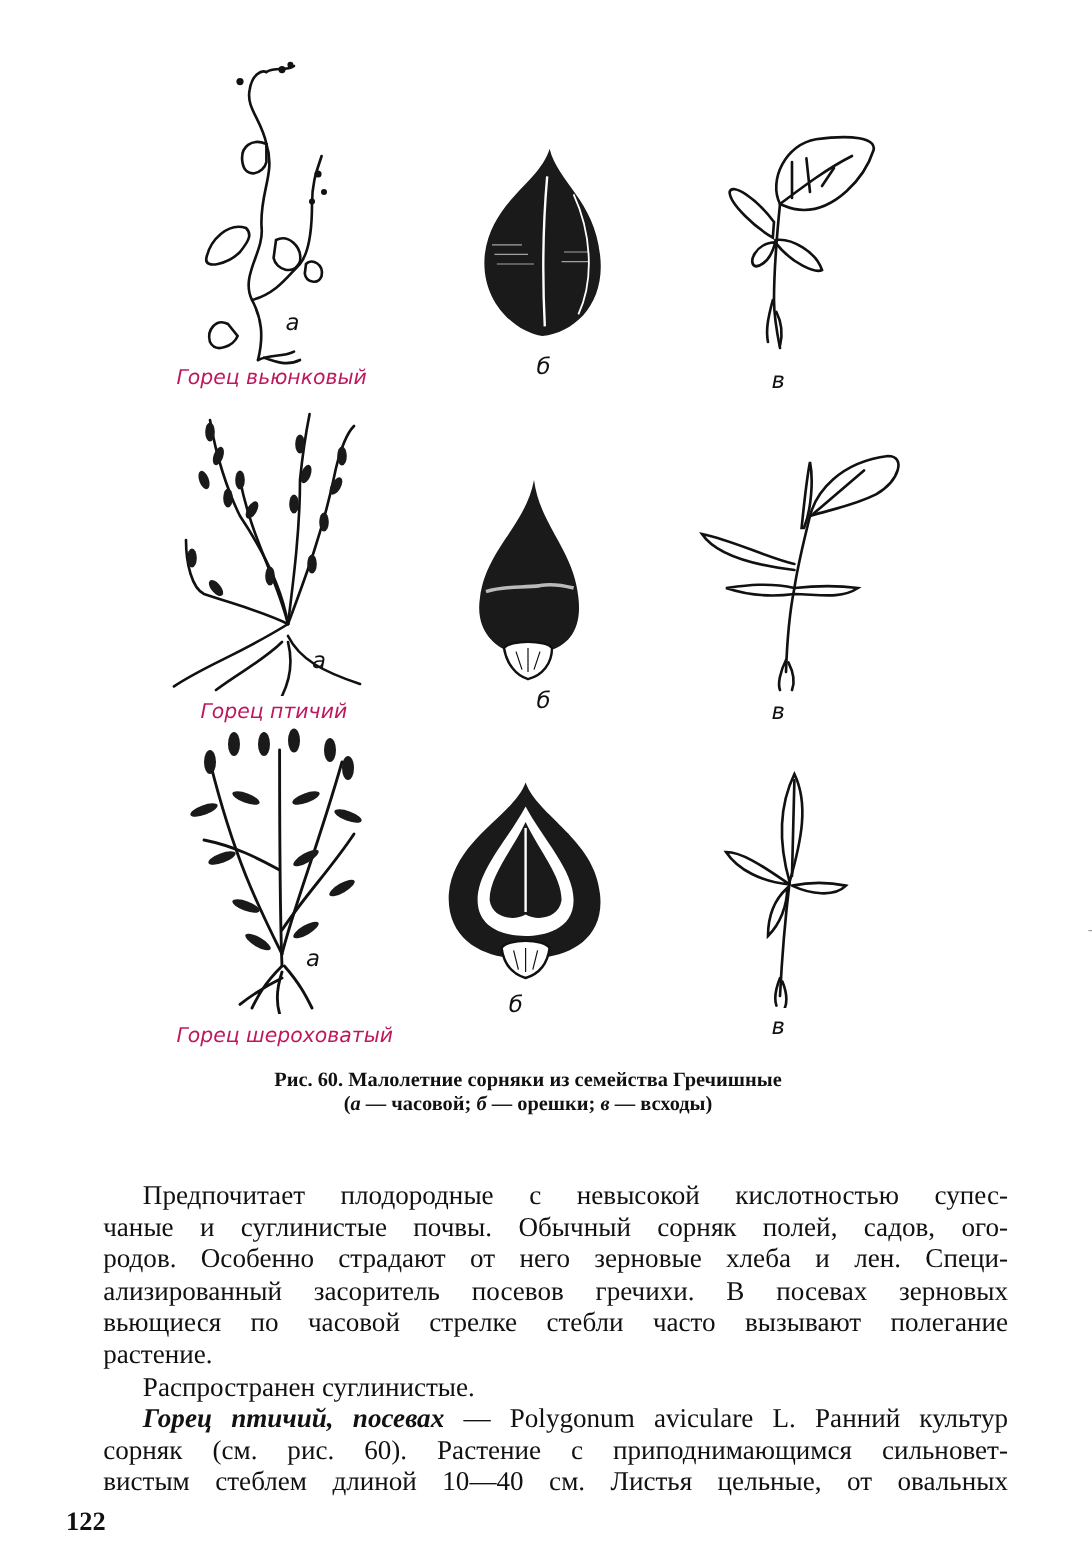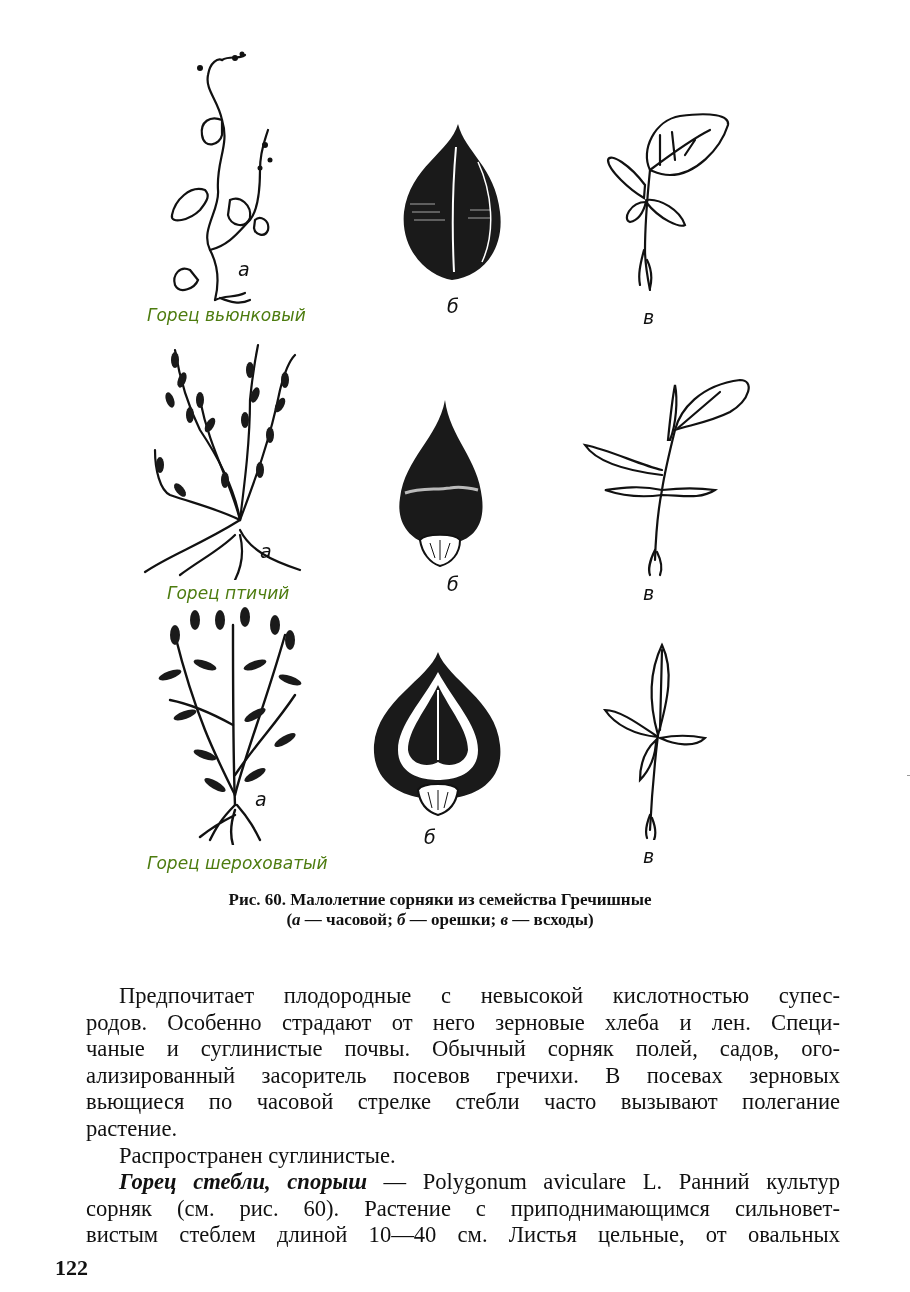--- a/index.html
+++ b/index.html
@@ -5,21 +5,21 @@
   html, body { margin: 0; padding: 0; background: #ffffff; }
   body {
     width: 910px; height: 1292px; position: relative; overflow: hidden;
     font-family: "Liberation Serif", "DejaVu Serif", serif; color: #111;
   }
   .figure { position: absolute; left: 0; top: 0; width: 910px; height: 880px; }
   .cell { position: absolute; }
   .cell svg { display: block; }
   .species-label {
     position: absolute; font-family: "DejaVu Sans", "Liberation Sans", sans-serif;
-    font-style: italic; font-size: 17px; color: #4d7c0f; white-space: nowrap;
+    font-style: italic; font-size: 17px; color: #be185d; white-space: nowrap;
   }
   .letter {
     position: absolute; font-family: "DejaVu Sans", "Liberation Sans", sans-serif;
     font-style: italic; font-size: 19px; color: #111;
   }
   .caption {
     position: absolute; left: 0; width: 880px; top: 890px; text-align: center;
     font-family: "Liberation Serif", serif; font-weight: bold; font-size: 17px; line-height: 20px;
   }
   .caption .it { font-style: italic; }
@@ -216,28 +216,28 @@
 </div>
 
 <div class="caption">
   <div>Рис. 60. Малолетние сорняки из семейства Гречишные</div>
   <div><span>(</span><span class="it">а</span><span> — часовой; </span><span class="it">б</span><span> — орешки; </span><span class="it">в</span><span> — всходы)</span></div>
 </div>
 
 <div class="body-text">
   <p style="text-indent:0">
     <span class="line" style="padding-left:33px">Предпочитает плодородные с невысокой кислотностью супес-</span>
+    <span class="line">чаные и суглинистые почвы. Обычный сорняк полей, садов, ого-</span>
     <span class="line">родов. Особенно страдают от него зерновые хлеба и лен. Специ-</span>
-    <span class="line">чаные и суглинистые почвы. Обычный сорняк полей, садов, ого-</span>
     <span class="line">ализированный засоритель посевов гречихи. В посевах зерновых</span>
     <span class="line">вьющиеся по часовой стрелке стебли часто вызывают полегание</span>
     <span class="line last">растение.</span>
   </p>
   <p>Распространен суглинистые.</p>
   <p style="text-indent:0">
-    <span class="line" style="padding-left:33px"><span class="bi">Горец стебли, спорыш</span><span> — Polygonum aviculare L. Ранний культур</span></span>
+    <span class="line" style="padding-left:33px"><span class="bi">Горец птичий, посевах</span><span> — Polygonum aviculare L. Ранний культур</span></span>
     <span class="line">сорняк (см. рис. 60). Растение с приподнимающимся сильновет-</span>
     <span class="line">вистым стеблем длиной 10—40 см. Листья цельные, от овальных</span>
   </p>
 </div>
 
 <div class="page-num">122</div>
 <div class="speck"></div>
 
 </body></html>

